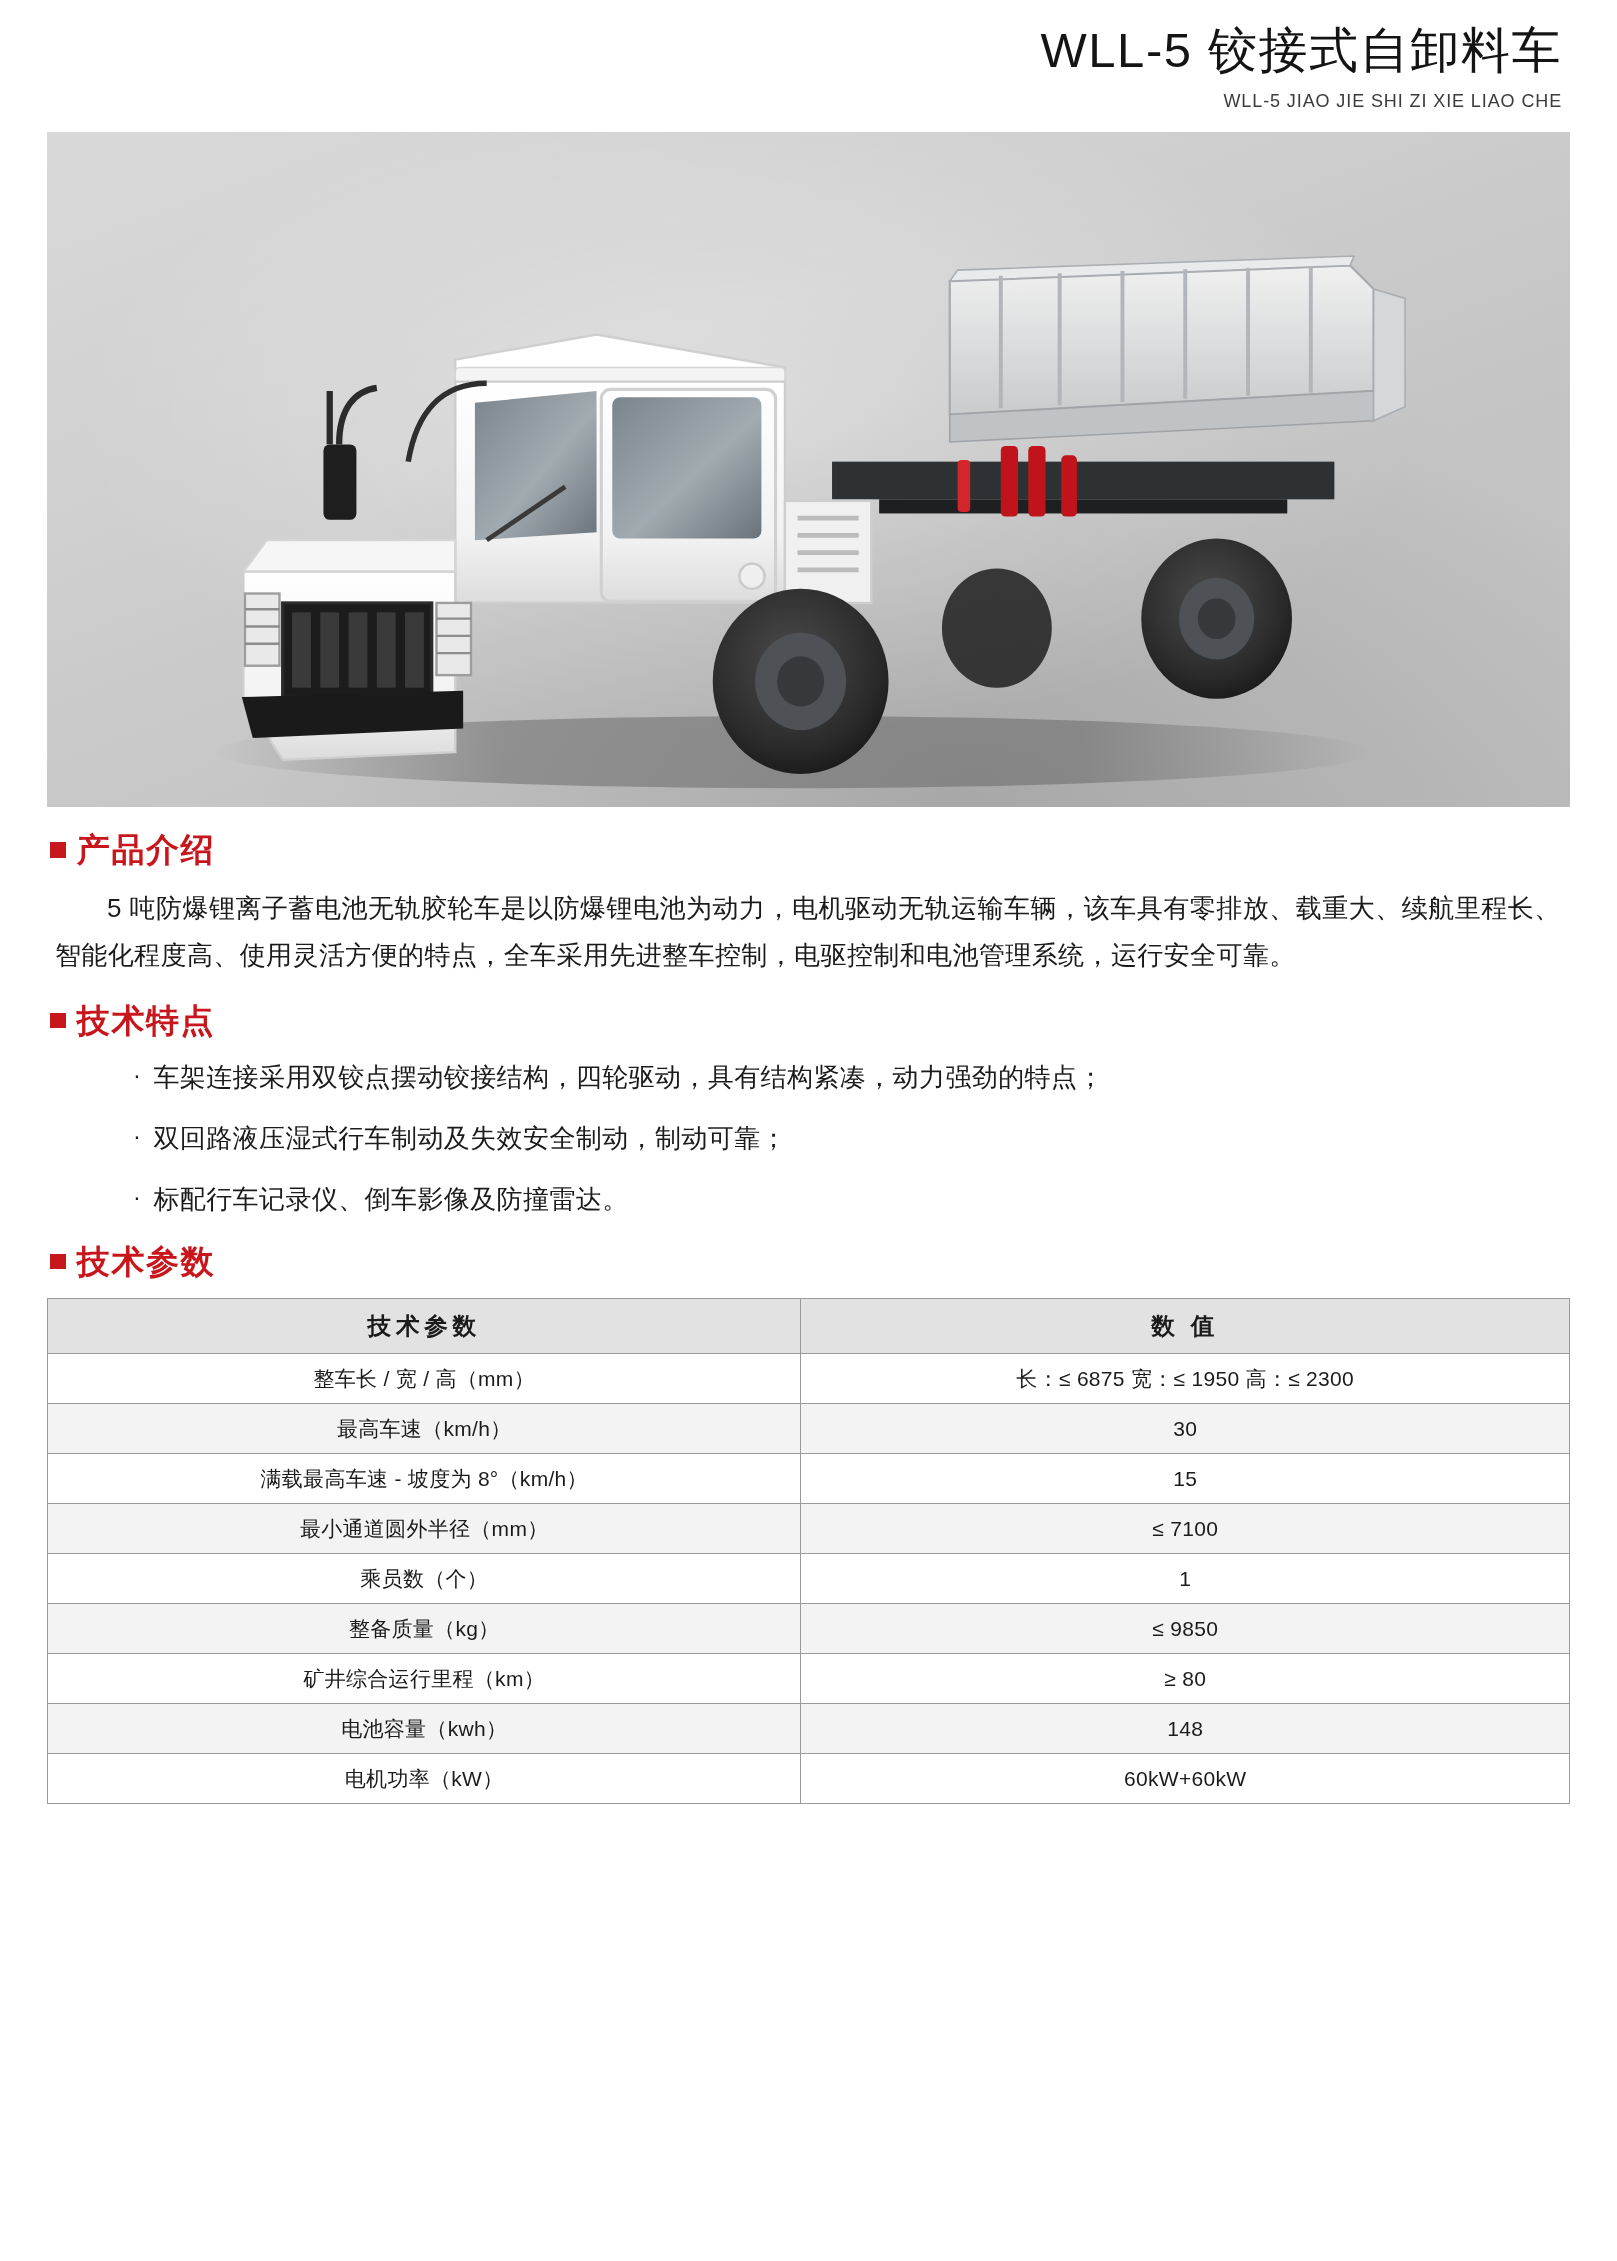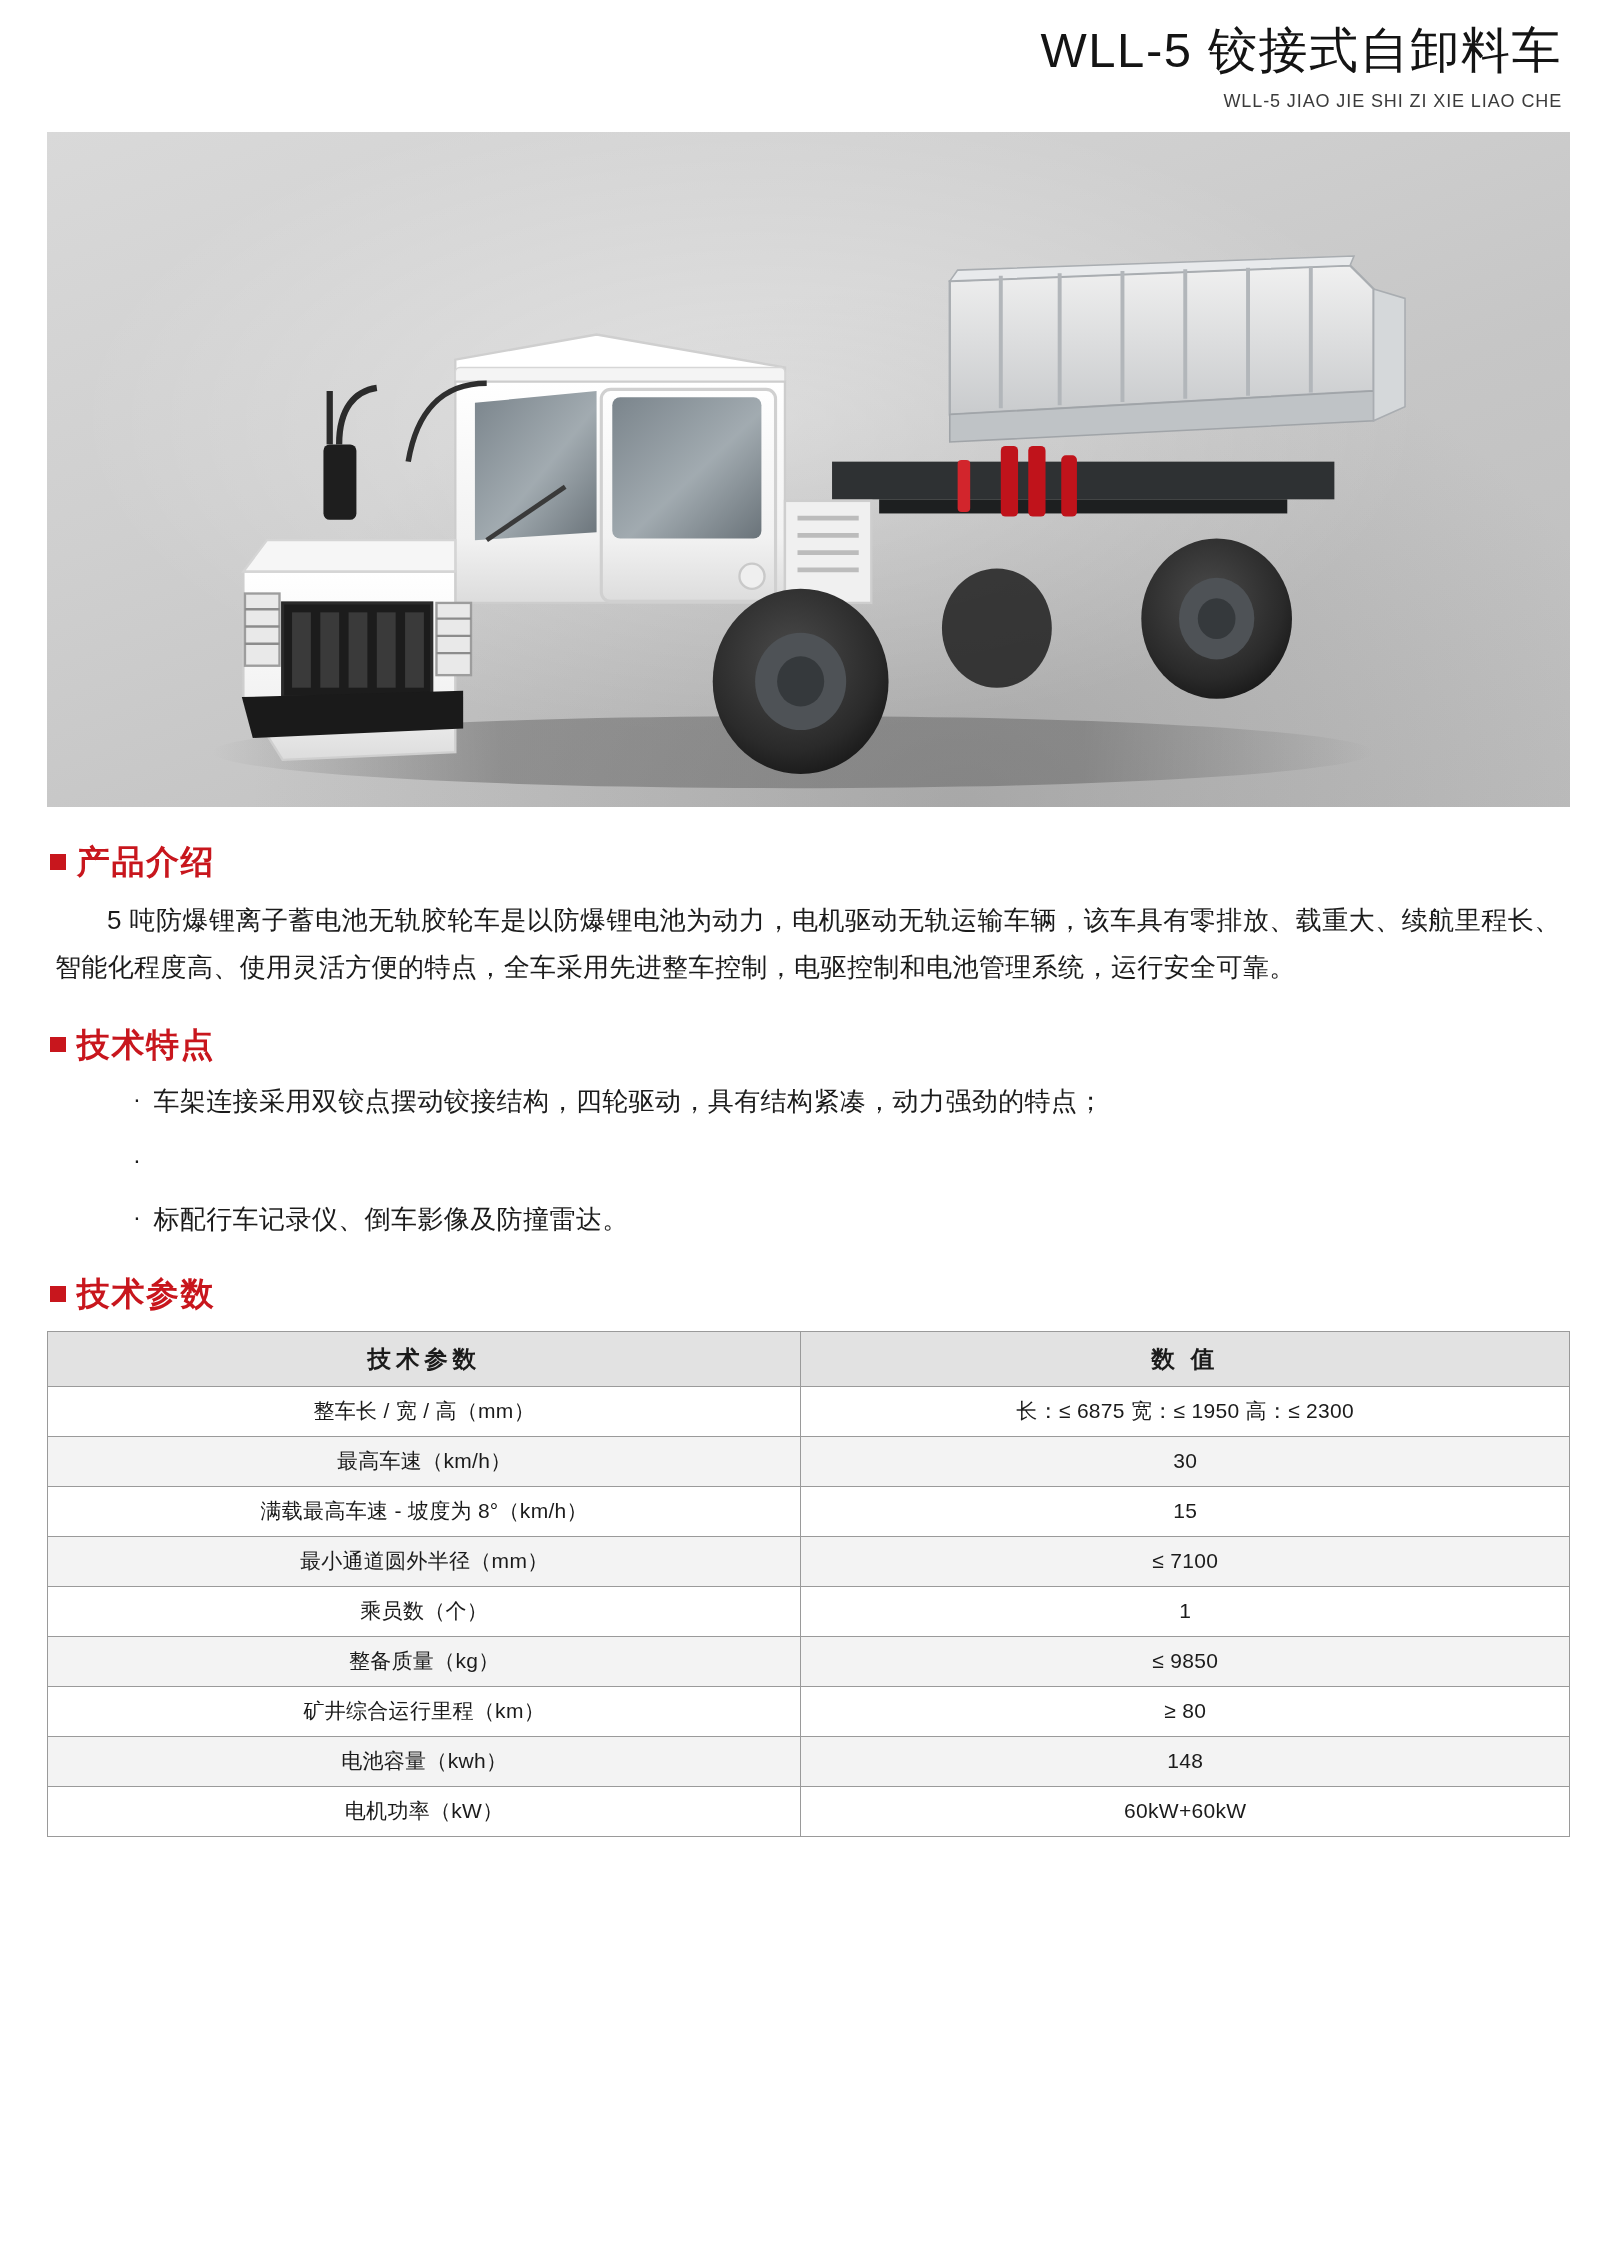--- a/index.html
+++ b/index.html
@@ -58,21 +58,21 @@
     background:
       radial-gradient(ellipse at 46% 42%, rgba(255,255,255,0.38) 0%, rgba(255,255,255,0.0) 58%),
       radial-gradient(ellipse at 60% 100%, rgba(120,120,120,0.35) 0%, rgba(150,150,150,0.0) 55%);
   }
   .hero svg { position: absolute; inset: 0; width: 100%; height: 100%; }
 
   
   .section-heading {
     display: flex;
     align-items: center;
-    margin-top: 38px;
+    margin-top: 26px;
     margin-bottom: 4.7px;
   }
   .section-bullet {
     width: 15.7px; height: 15.7px;
     background: #c8161d;
     margin-right: 11px;
     margin-left: 3.1px;
     flex: 0 0 auto;
   }
   .section-title {
@@ -305,20 +305,21 @@
     <span class="section-bullet"></span>
     <span class="section-title">技术特点</span>
   </div>
   <div class="features">
     <div class="feature-item">
       <span class="feature-dot">·</span>
       <span>车架连接采用双铰点摆动铰接结构，四轮驱动，具有结构紧凑，动力强劲的特点；</span>
     </div>
     <div class="feature-item">
       <span class="feature-dot">·</span>
+      <span>双回路液压湿式行车制动及失效安全制动，制动可靠；</span>
     </div>
     <div class="feature-item">
       <span class="feature-dot">·</span>
       <span>标配行车记录仪、倒车影像及防撞雷达。</span>
     </div>
   </div>
 
   <div class="section-heading">
     <span class="section-bullet"></span>
     <span class="section-title">技术参数</span>

